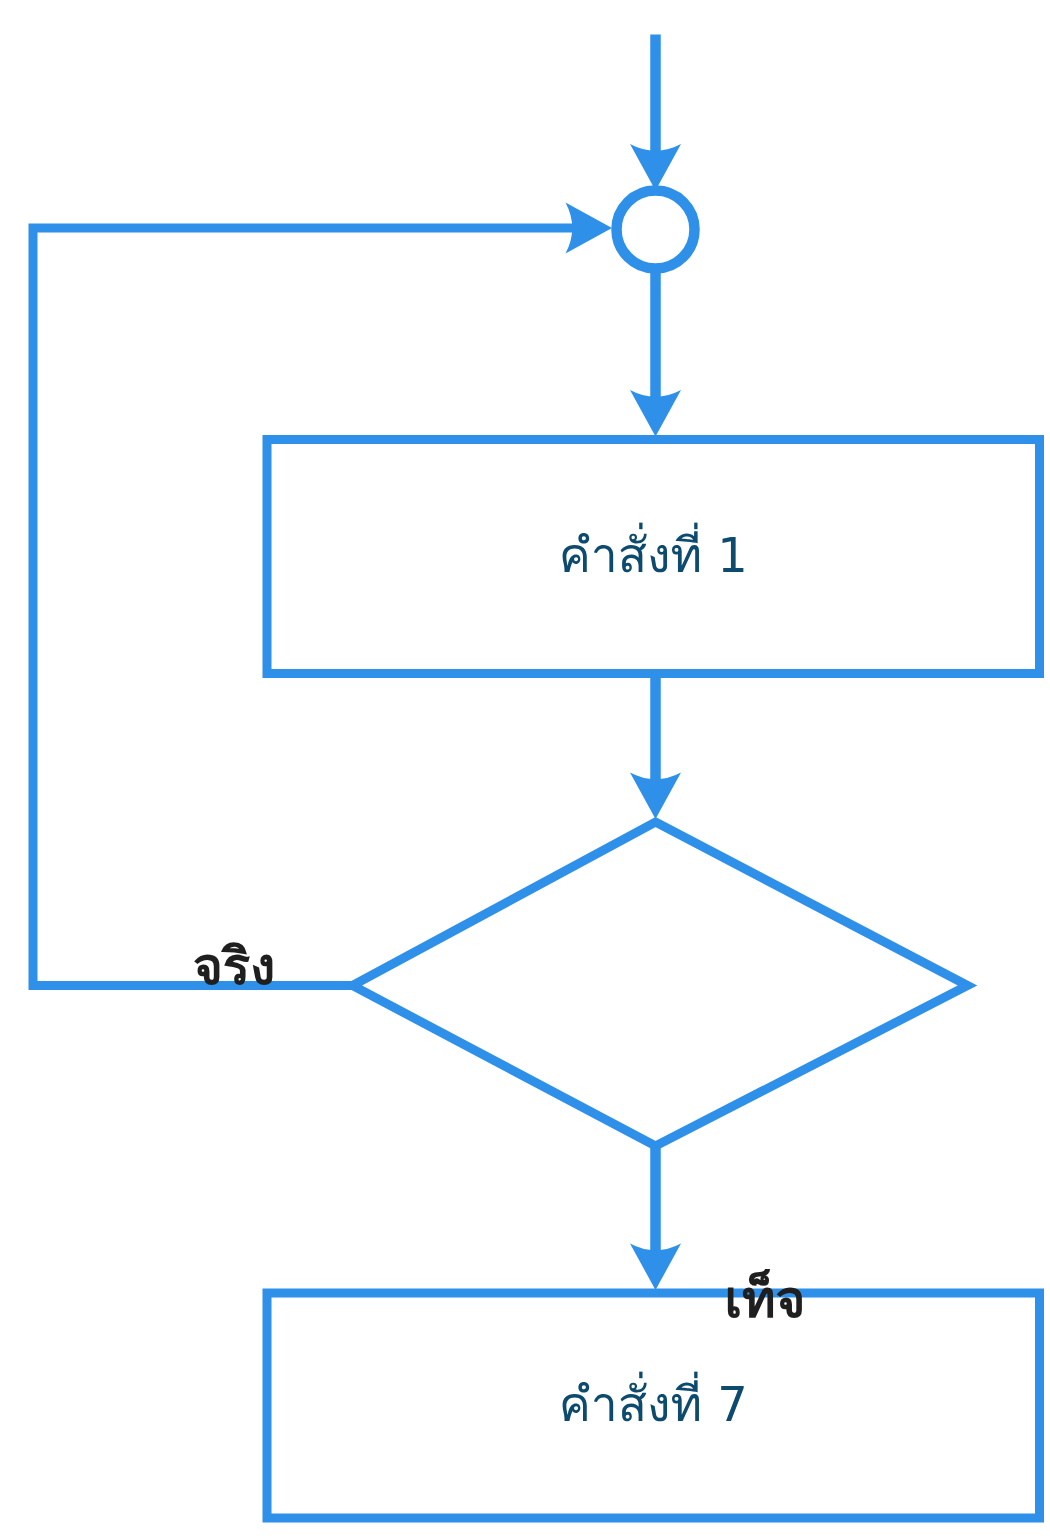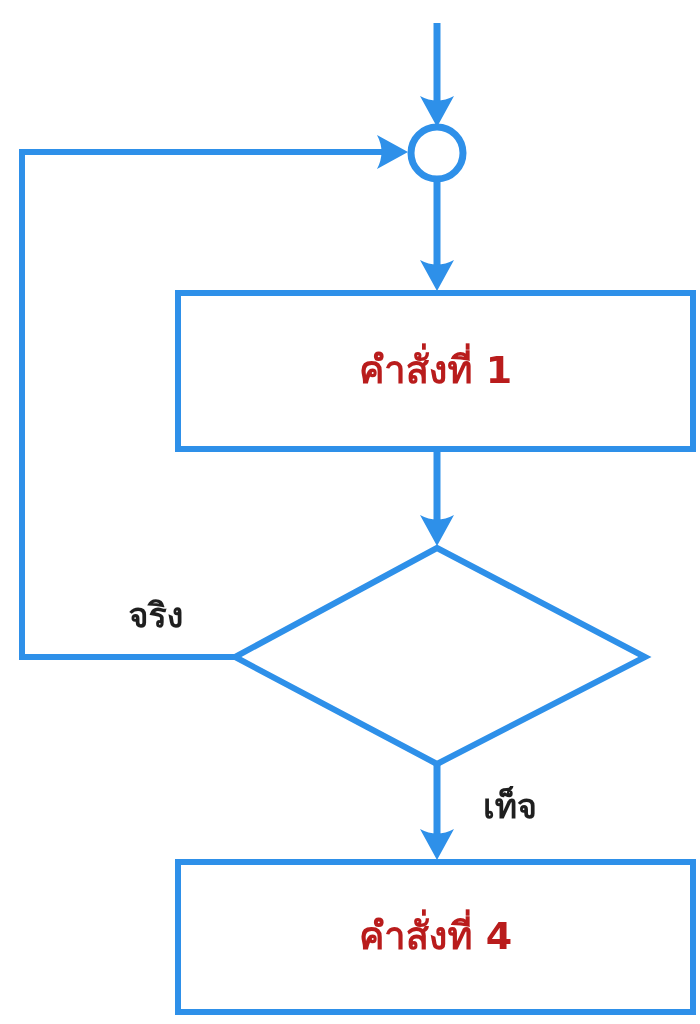--- a/index.html
+++ b/index.html
@@ -21,39 +21,40 @@
     top: 0;
     width: 700px;
     height: 1024px;
   }
   .node-label {
     position: absolute;
     display: flex;
     align-items: center;
     justify-content: center;
     text-align: center;
-    font-weight: bold;
-    font-size: 38px;
-    color: #b91c1c;
+    font-weight: normal;
+    font-size: 32px;
+    color: #0c4a6e;
     line-height: 1.1;
     pointer-events: none;
   }
   .edge-label {
     position: absolute;
     font-weight: bold;
     font-size: 34px;
     color: #1f1f1f;
     text-align: center;
     pointer-events: none;
+    margin-top: 29px;
   }
   .lbl-step1   { left: 178px; top: 293px; width: 515px; height: 156px; }
   .lbl-cond    { left: 235px; top: 548px; width: 410px; height: 216px; }
   .lbl-step2   { left: 178px; top: 862px; width: 515px; height: 150px; }
   .lbl-true    { left: 108px; top: 588px; width: 96px; }
-  .lbl-false   { left: 462px; top: 779px; width: 96px; text-align: center; }
+  .lbl-false   { left: 462px; top: 810px; width: 96px; text-align: center; }
 </style>
 </head>
 <body>
 
 <div id="canvas">
 
   <svg id="flow-svg" viewBox="0 0 700 1024">
     <defs>
 
       <path id="arrowhead" d="M0,0 L-17,-31 Q0,-22 17,-31 Z"></path>
@@ -82,19 +83,19 @@
 
     <circle cx="437" cy="153" r="26" fill="#ffffff" stroke="#2E90E9" stroke-width="7"></circle>
     <rect x="178" y="293" width="515" height="156" fill="#ffffff" stroke="#2E90E9" stroke-width="6"></rect>
     <polygon points="437,548 645,657 437,764 235,657" fill="#ffffff" stroke="#2E90E9" stroke-width="6" stroke-linejoin="miter"></polygon>
     <rect x="178" y="862" width="515" height="150" fill="#ffffff" stroke="#2E90E9" stroke-width="6"></rect>
   </svg>
 
   <div class="node-label lbl-step1">คำสั่งที่ 1</div>
 
 
-  <div class="node-label lbl-step2">คำสั่งที่ 4</div>
+  <div class="node-label lbl-step2">คำสั่งที่ 7</div>
 
   <div class="edge-label lbl-true">จริง</div>
 
   <div class="edge-label lbl-false">เท็จ</div>
 
 </div>
 
 </body></html>

